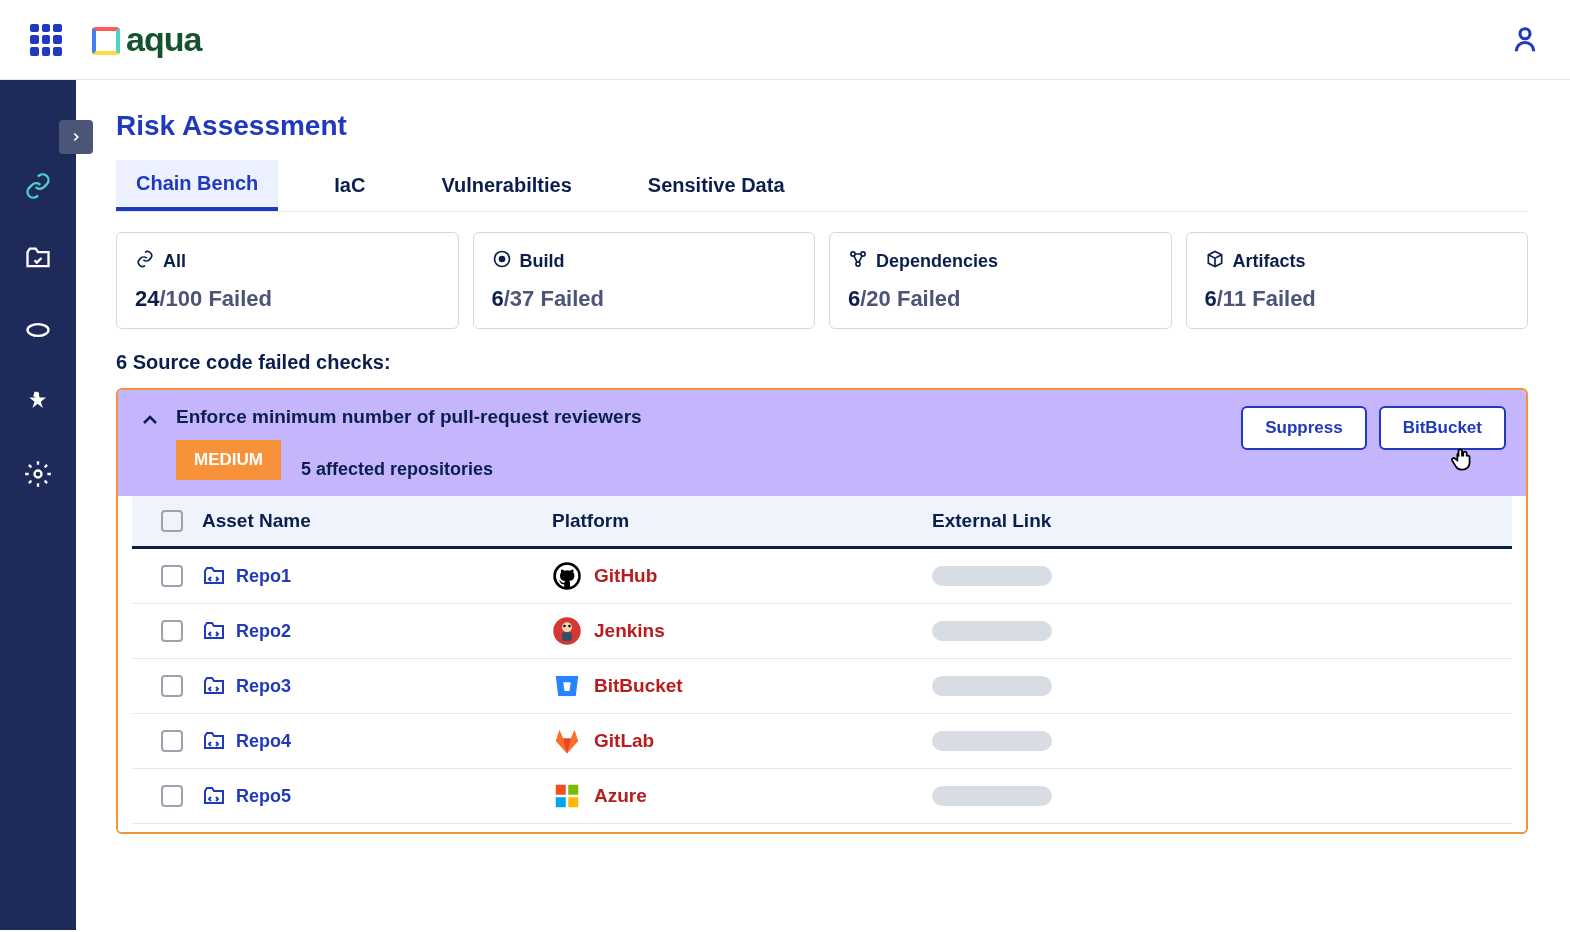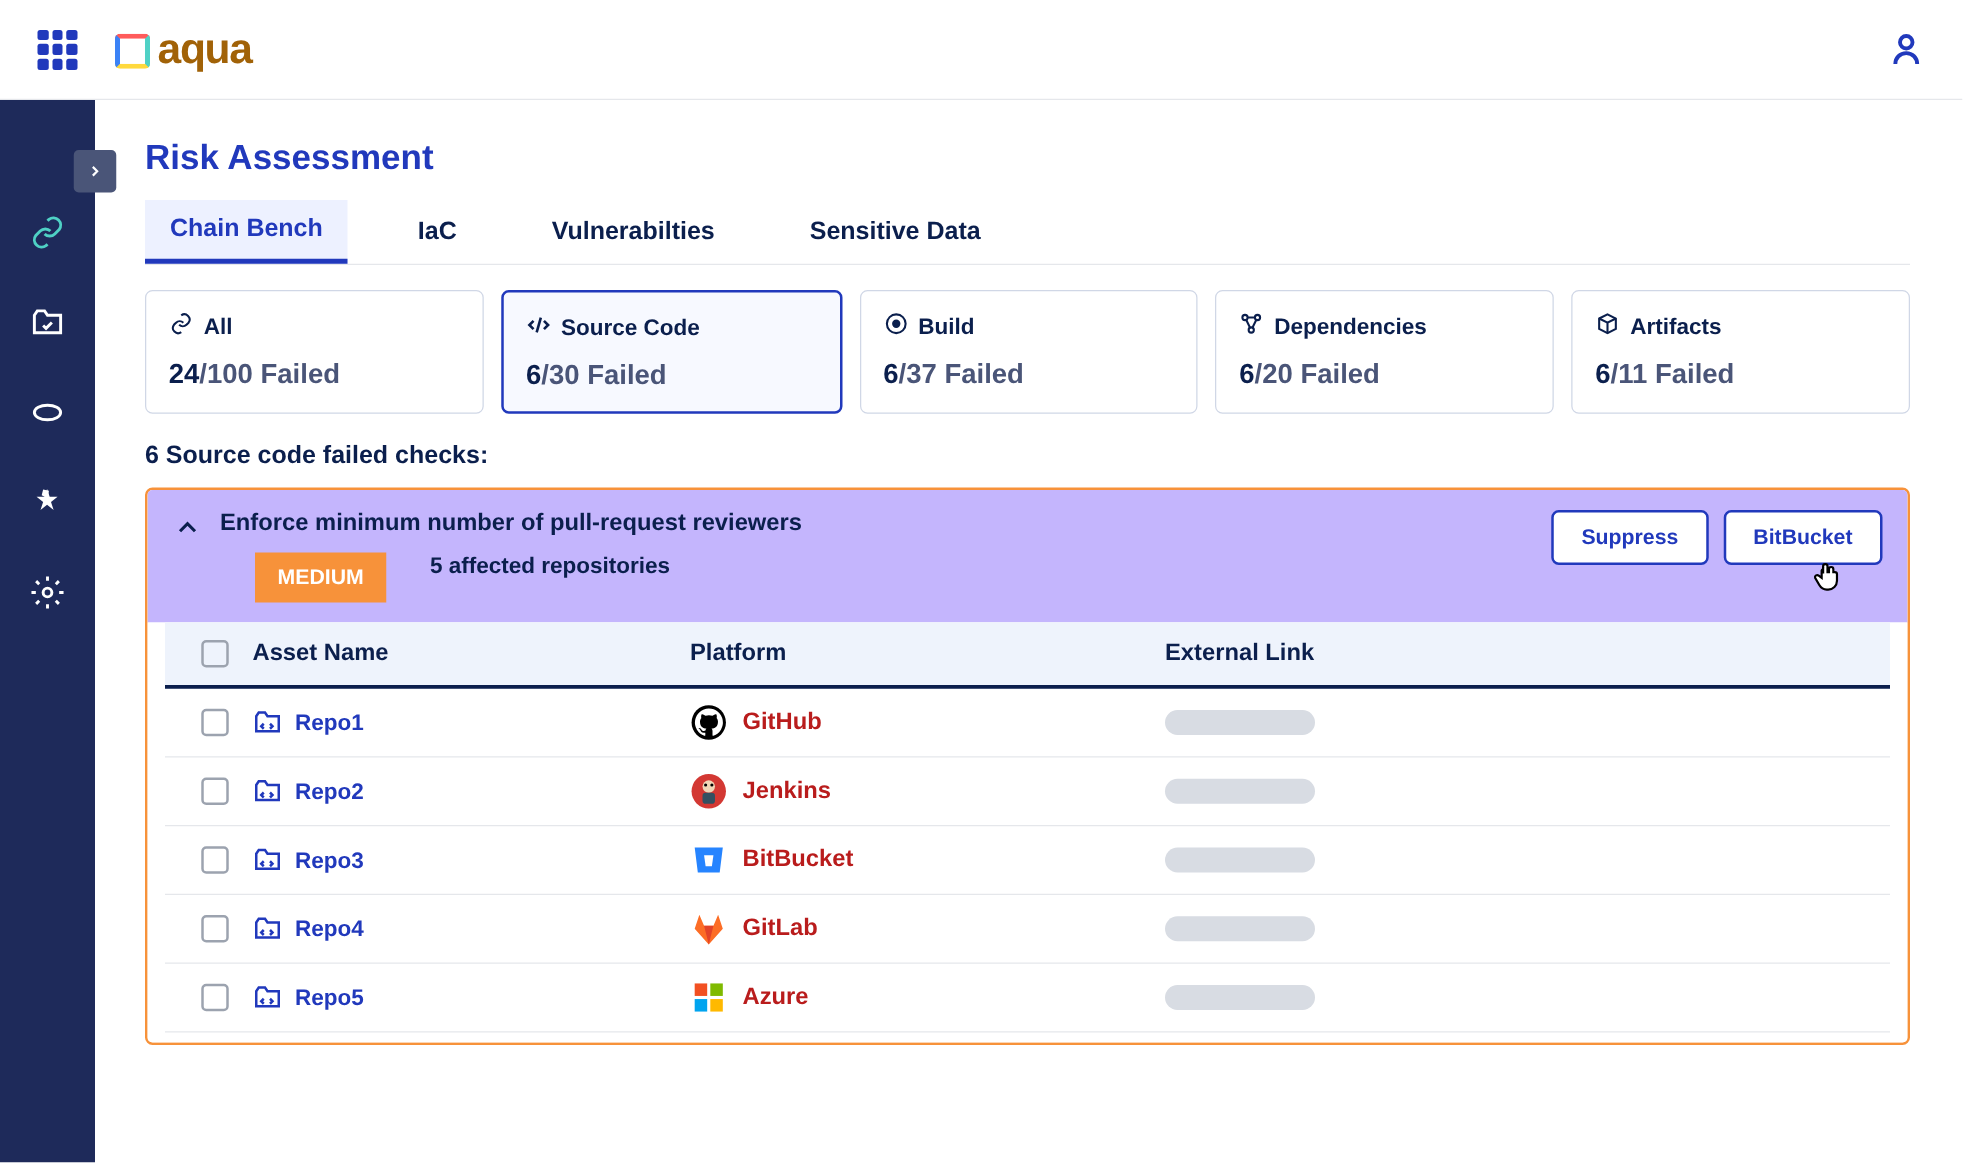--- a/index.html
+++ b/index.html
@@ -3,21 +3,21 @@
 <meta charset="utf-8">
 <style>
 * { box-sizing: border-box; margin: 0; padding: 0; }
 body { font-family: -apple-system, BlinkMacSystemFont, 'Segoe UI', Arial, sans-serif; background: #fff; }
 .top-header { display: flex; align-items: center; padding: 20px 30px; border-bottom: 1px solid #e5e7eb; }
 .app-grid-icon { width: 32px; height: 32px; display: grid; grid-template-columns: repeat(3, 1fr); grid-template-rows: repeat(3,1fr); gap: 3px; margin-right: 30px; cursor: pointer; }
 .app-grid-icon span { background: #2139bc; border-radius: 2px; }
 .logo { display: flex; align-items: center; gap: 8px; }
 .logo-box { width: 26px; height: 26px; position: relative; }
 .logo-box::before { content: ''; position: absolute; width: 20px; height: 20px; border: 4px solid; border-color: #ff5b5b #4fd1c5 #ffd93d #3b82f6; border-radius: 4px; }
-.logo-text { font-size: 34px; font-weight: 800; color: #a16207; letter-spacing: -1px; }
+.logo-text { font-size: 34px; font-weight: 800; color: #14532d; letter-spacing: -1px; }
 .user-icon { margin-left: auto; width: 30px; height: 30px; color: #2139bc; cursor: pointer; }
 .layout { display: flex; }
 .sidebar { width: 76px; background: #1e2a5a; min-height: 850px; position: relative; padding-top: 70px; }
 .sidebar-expand { position: absolute; top: 40px; right: -17px; width: 34px; height: 34px; background: #4a5578; border-radius: 4px; display: flex; align-items: center; justify-content: center; cursor: pointer; }
 .sidebar-expand svg { width: 14px; height: 14px; stroke: #fff; }
 .sidebar-item { display: flex; align-items: center; justify-content: center; height: 72px; cursor: pointer; }
 .sidebar-item svg { width: 28px; height: 28px; }
 .sidebar-item.active svg { stroke: #4fd1c5; }
 .main { flex: 1; padding: 30px 42px 30px 40px; }
 .page-title { font-size: 28px; font-weight: 800; color: #2139bc; margin-bottom: 18px; }
@@ -30,21 +30,21 @@
 .card-header { display: flex; align-items: center; gap: 8px; color: #0b1f4d; font-size: 18px; font-weight: 600; margin-bottom: 12px; }
 .card-header svg { width: 20px; height: 20px; }
 .card-stats { font-size: 22px; font-weight: 700; color: #4a5578; }
 .card-stats .failed-count { color: #0b1f4d; font-weight: 800; }
 .section-heading { font-size: 20px; font-weight: 800; color: #0b1f4d; margin-bottom: 14px; }
 .check-panel { border: 2px solid #f7923a; border-radius: 6px; overflow: hidden; }
 .check-header { background: #c4b5fd; padding: 16px 20px; display: flex; align-items: flex-start; gap: 14px; }
 .chevron-up { width: 24px; height: 24px; stroke: #0b1f4d; cursor: pointer; margin-top: 2px; }
 .check-info { flex: 1; }
 .check-title { font-size: 19px; font-weight: 700; color: #0b1f4d; margin-bottom: 12px; }
-.check-meta { display: flex; align-items: flex-start; gap: 35px; margin-left: 28px; }
+.check-meta { display: flex; align-items: flex-end; gap: 20px; }
 .severity-badge { background: #f7923a; color: #fff; font-weight: 800; padding: 10px 18px; font-size: 17px; }
 .affected-text { font-size: 18px; font-weight: 700; color: #0b1f4d; }
 .check-actions { display: flex; gap: 12px; align-items: center; position: relative; }
 .action-btn { border: 2px solid #2139bc; background: #fff; color: #2139bc; font-weight: 800; font-size: 17px; padding: 10px 22px; border-radius: 6px; cursor: pointer; }
 .cursor-hand { position: absolute; width: 28px; height: 28px; right: 30px; top: 38px; pointer-events: none; }
 .table-container { background: #fff; padding: 0 14px 8px 14px; }
 .table-head-row { display: flex; align-items: center; background: #eef3fc; border-bottom: 3px solid #0b1f4d; padding: 14px 10px; }
 .col-check { width: 60px; display: flex; justify-content: center; }
 .col-asset { width: 350px; }
 .col-platform { width: 380px; }
@@ -135,31 +135,20 @@
         <div class="summary-card">
           <div class="card-header">
             <span><svg viewBox="0 0 24 24" fill="none" stroke="#0b1f4d" stroke-width="2">
                 <path d="M10 13a5 5 0 0 0 7 0l2-2a5 5 0 0 0-7-7"></path>
                 <path d="M14 11a5 5 0 0 0-7 0l-2 2a5 5 0 0 0 7 7"></path>
               </svg></span>
             <span>All</span>
           </div>
           <div class="card-stats"><span class="failed-count">24</span>/100 Failed</div>
         </div>
-        <div class="summary-card active">
-          <div class="card-header">
-            <span><svg viewBox="0 0 24 24" fill="none" stroke="#0b1f4d" stroke-width="2.5">
-                <polyline points="7 8 3 12 7 16"></polyline>
-                <polyline points="17 8 21 12 17 16"></polyline>
-                <line x1="14" y1="5" x2="10" y2="19"></line>
-              </svg></span>
-            <span>Source Code</span>
-          </div>
-          <div class="card-stats"><span class="failed-count">6</span>/30 Failed</div>
-        </div>
         <div class="summary-card">
           <div class="card-header">
             <span><svg viewBox="0 0 24 24" fill="none" stroke="#0b1f4d" stroke-width="2">
                 <circle cx="12" cy="12" r="9"></circle>
                 <circle cx="12" cy="12" r="3" fill="#0b1f4d"></circle>
               </svg></span>
             <span>Build</span>
           </div>
           <div class="card-stats"><span class="failed-count">6</span>/37 Failed</div>
         </div>

